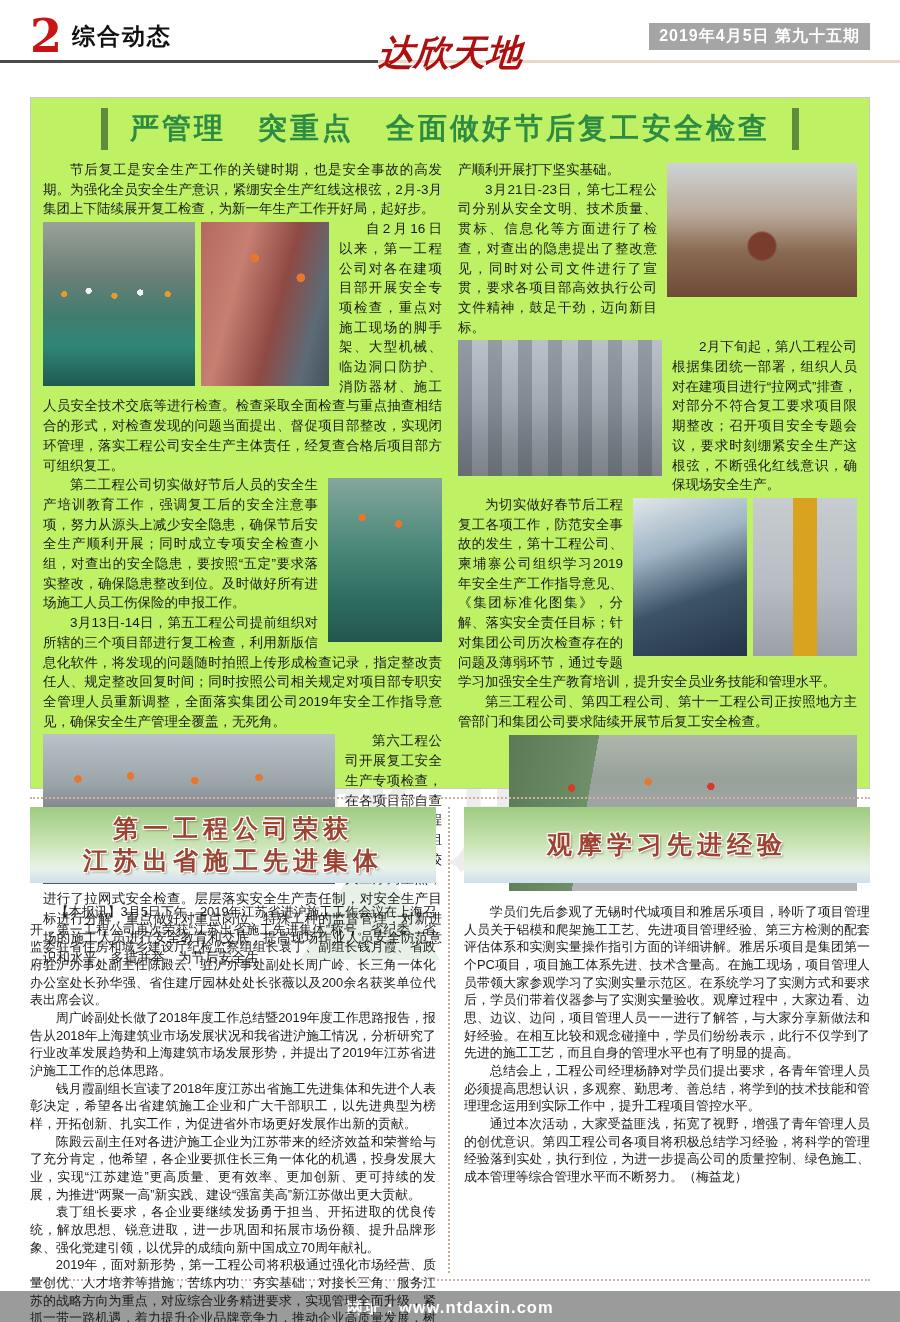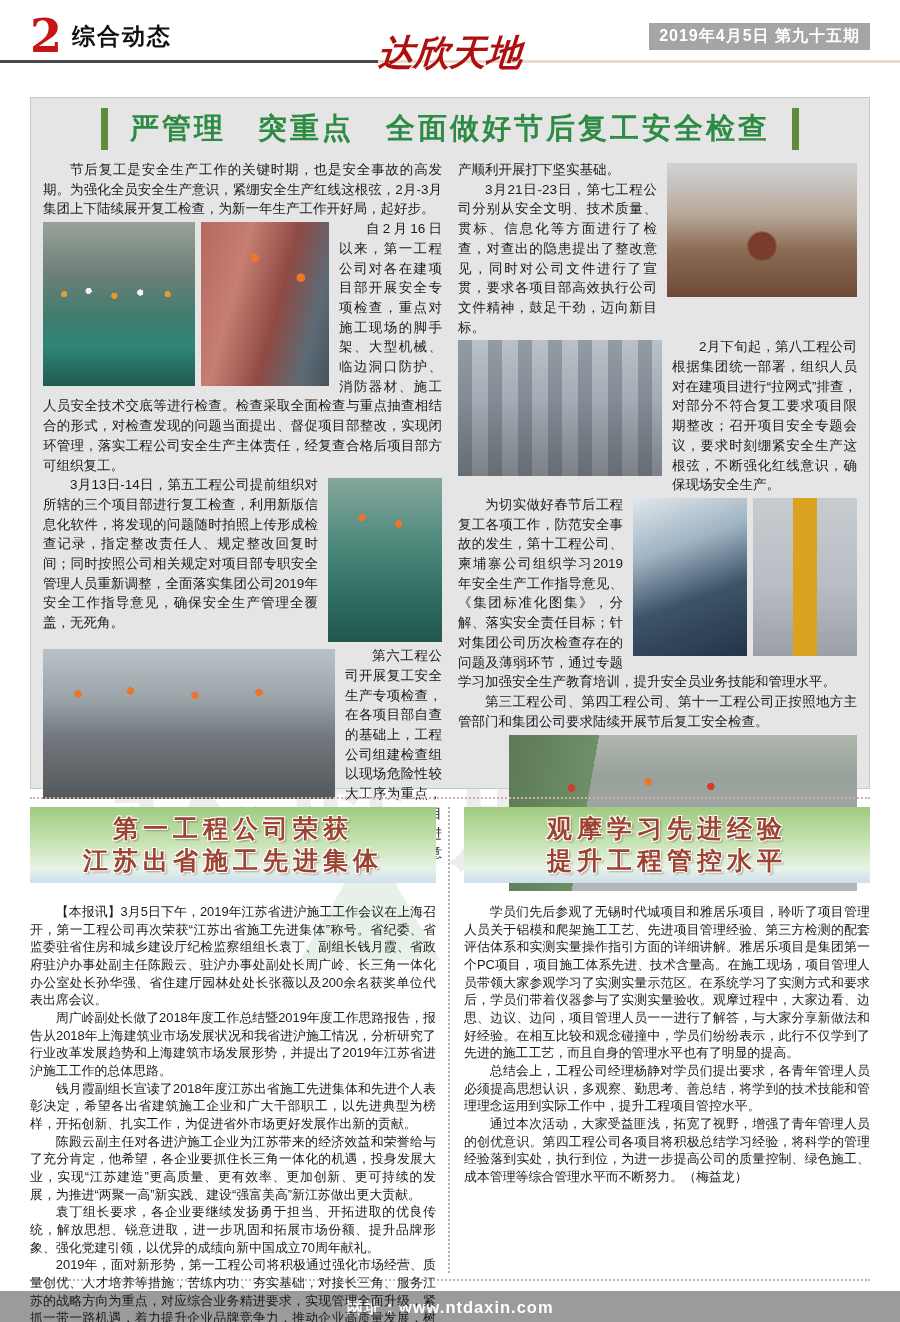--- a/index.html
+++ b/index.html
@@ -14,21 +14,21 @@
   .masthead{position:absolute;left:0;right:0;bottom:14px;text-align:center;
             font-family:"DejaVu Serif",serif;font-style:italic;font-weight:bold;
             font-size:36px;color:#ae0f0f;transform:skewX(-4deg);pointer-events:none;}
   .issue-badge{margin-left:auto;background:#a5a5a5;color:#fff;font-size:16px;font-weight:bold;
                padding:3px 10px;margin-bottom:6px;letter-spacing:1px;}
   .hdr-line{height:3px;margin:0 0 0 0;
             background:linear-gradient(to right,#4a4a4a 0%,#4a4a4a 42%,#e9d9cd 42%,#e9d9cd 100%);}
 
   
   .main-box{position:relative;margin:5px 30px 0 30px;border:1px solid #c9c9c9;
-            padding:8px 12px 4px 12px;height:678px;background:#e5e5e5;z-index:2;}
+            padding:8px 12px 4px 12px;height:678px;background:#bef264;z-index:2;}
   .headline{display:flex;align-items:center;justify-content:center;gap:22px;margin:2px 0 10px 0;}
   .headline-bar{width:7px;height:42px;background:#5e8c3a;}
   .headline-text{font-size:29px;font-weight:bold;color:#2e8b44;letter-spacing:3px;white-space:nowrap;}
 
   .cols{display:flex;gap:16px;}
   .col{flex:1;min-width:0;text-align:justify;}
   .col p{margin:0;text-indent:2em;font-size:13.5px;line-height:1.46;}
   .col p.noindent{text-indent:0;}
 
   .ph{background:#888;}
@@ -134,20 +134,21 @@
 
     <div class="cols">
       <div class="col">
         <p>节后复工是安全生产工作的关键时期，也是安全事故的高发期。为强化全员安全生产意识，紧绷安全生产红线这根弦，2月-3月集团上下陆续展开复工检查，为新一年生产工作开好局，起好步。</p>
         <div class="float-l ph-row">
           <div class="ph phA"></div>
           <div class="ph phB"></div>
         </div>
         <p>自2月16日以来，第一工程公司对各在建项目部开展安全专项检查，重点对施工现场的脚手架、大型机械、临边洞口防护、消防器材、施工人员安全技术交底等进行检查。检查采取全面检查与重点抽查相结合的形式，对检查发现的问题当面提出、督促项目部整改，实现闭环管理，落实工程公司安全生产主体责任，经复查合格后项目部方可组织复工。</p>
         <div class="float-r ph phC"></div>
+        <p>第二工程公司切实做好节后人员的安全生产培训教育工作，强调复工后的安全注意事项，努力从源头上减少安全隐患，确保节后安全生产顺利开展；同时成立专项安全检查小组，对查出的安全隐患，要按照“五定”要求落实整改，确保隐患整改到位。及时做好所有进场施工人员工伤保险的申报工作。</p>
         <p>3月13日-14日，第五工程公司提前组织对所辖的三个项目部进行复工检查，利用新版信息化软件，将发现的问题随时拍照上传形成检查记录，指定整改责任人、规定整改回复时间；同时按照公司相关规定对项目部专职安全管理人员重新调整，全面落实集团公司2019年安全工作指导意见，确保安全生产管理全覆盖，无死角。</p>
         <div class="float-l ph phD"></div>
         <p>第六工程公司开展复工安全生产专项检查，在各项目部自查的基础上，工程公司组建检查组以现场危险性较大工序为重点，进行了拉网式安全检查。层层落实安全生产责任制，对安全生产目标进行分解，重点做好对重点岗位、特殊工种的监督管理；对新进场的施工人员进行安全教育和交底，提高现场作业人员安全防范意识和水平。多措并举，为节后安全生</p>
         <div class="clear"></div>
       </div>
 
       <div class="col">
         <div class="float-r ph phE"></div>
         <p class="noindent">产顺利开展打下坚实基础。</p>
         <p>3月21日-23日，第七工程公司分别从安全文明、技术质量、贯标、信息化等方面进行了检查，对查出的隐患提出了整改意见，同时对公司文件进行了宣贯，要求各项目部高效执行公司文件精神，鼓足干劲，迈向新目标。</p>
@@ -175,21 +176,20 @@
       <p>周广岭副处长做了2018年度工作总结暨2019年度工作思路报告，报告从2018年上海建筑业市场发展状况和我省进沪施工情况，分析研究了行业改革发展趋势和上海建筑市场发展形势，并提出了2019年江苏省进沪施工工作的总体思路。</p>
       <p>钱月霞副组长宣读了2018年度江苏出省施工先进集体和先进个人表彰决定，希望各出省建筑施工企业和广大干部职工，以先进典型为榜样，开拓创新、扎实工作，为促进省外市场更好发展作出新的贡献。</p>
       <p>陈殿云副主任对各进沪施工企业为江苏带来的经济效益和荣誉给与了充分肯定，他希望，各企业要抓住长三角一体化的机遇，投身发展大业，实现“江苏建造”更高质量、更有效率、更加创新、更可持续的发展，为推进“两聚一高”新实践、建设“强富美高”新江苏做出更大贡献。</p>
       <p>袁丁组长要求，各企业要继续发扬勇于担当、开拓进取的优良传统，解放思想、锐意进取，进一步巩固和拓展市场份额、提升品牌形象、强化党建引领，以优异的成绩向新中国成立70周年献礼。</p>
       <p>2019年，面对新形势，第一工程公司将积极通过强化市场经营、质量创优、人才培养等措施，苦练内功、夯实基础，对接长三角、服务江苏的战略方向为重点，对应综合业务精进要求，实现管理全面升级，紧抓一带一路机遇，着力提升企业品牌竞争力，推动企业高质量发展，树立出省江苏建筑企业的良好形象。（吕传琴）</p>
     </div>
 
     <div class="b-art right">
       <div class="banner">
         <span class="banner-line">观摩学习先进经验</span>
-        <span class="banner-line">提升工程管控水平</span>
       </div>
       <p>学员们先后参观了无锡时代城项目和雅居乐项目，聆听了项目管理人员关于铝模和爬架施工工艺、先进项目管理经验、第三方检测的配套评估体系和实测实量操作指引方面的详细讲解。雅居乐项目是集团第一个PC项目，项目施工体系先进、技术含量高。在施工现场，项目管理人员带领大家参观学习了实测实量示范区。在系统学习了实测方式和要求后，学员们带着仪器参与了实测实量验收。观摩过程中，大家边看、边思、边议、边问，项目管理人员一一进行了解答，与大家分享新做法和好经验。在相互比较和观念碰撞中，学员们纷纷表示，此行不仅学到了先进的施工工艺，而且自身的管理水平也有了明显的提高。</p>
       <p>总结会上，工程公司经理杨静对学员们提出要求，各青年管理人员必须提高思想认识，多观察、勤思考、善总结，将学到的技术技能和管理理念运用到实际工作中，提升工程项目管控水平。</p>
       <p>通过本次活动，大家受益匪浅，拓宽了视野，增强了青年管理人员的创优意识。第四工程公司各项目将积极总结学习经验，将科学的管理经验落到实处，执行到位，为进一步提高公司的质量控制、绿色施工、成本管理等综合管理水平而不断努力。（梅益龙）</p>
     </div>
   </div>
 
   <div class="footer">
     <span class="grp">
       <span>南通市达欣工程股份有限公司</span>

